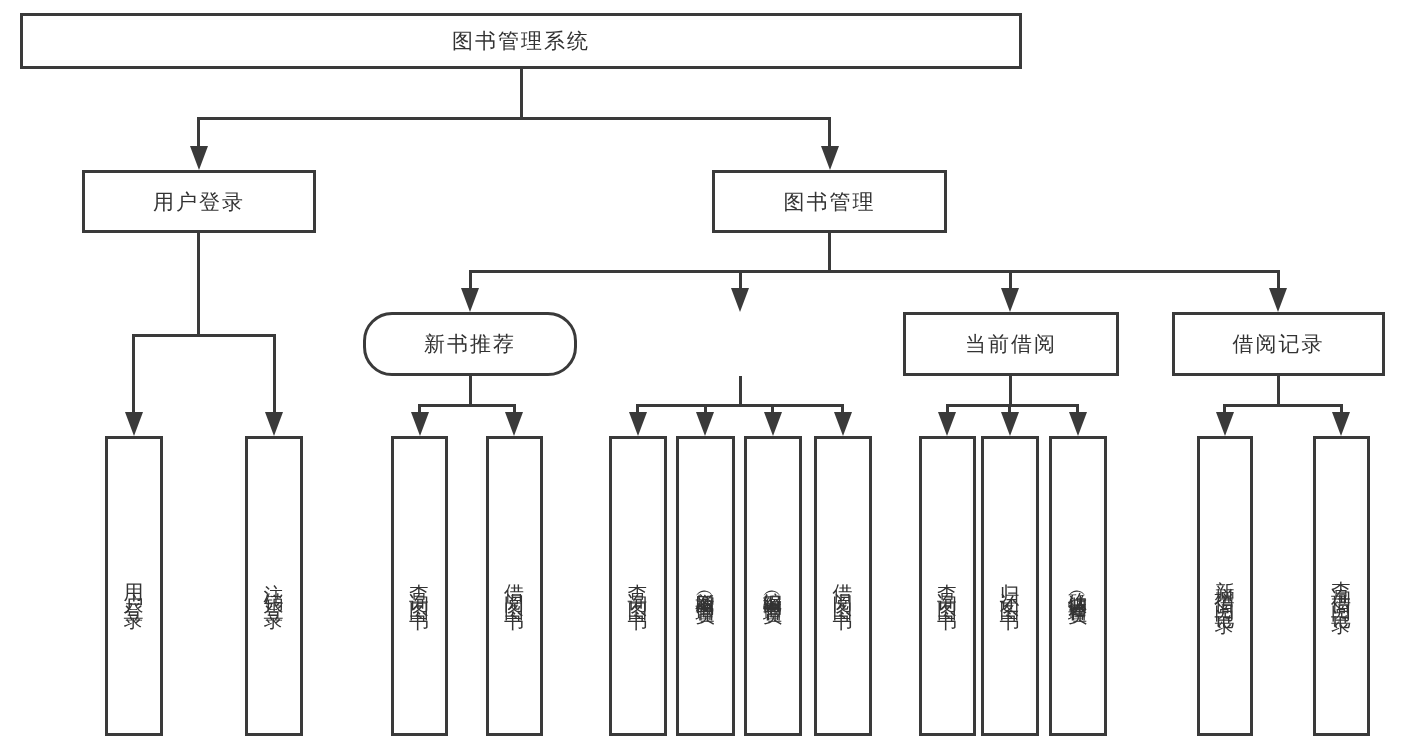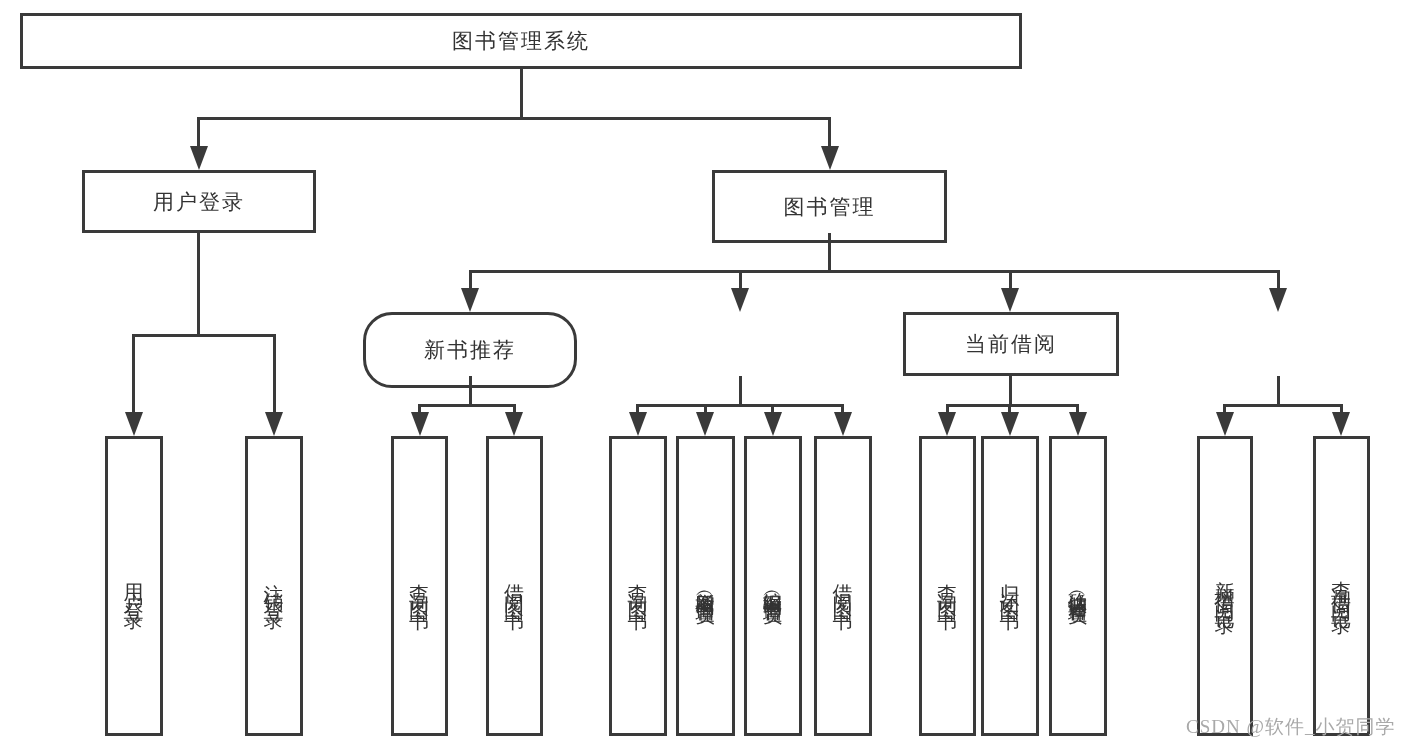--- a/index.html
+++ b/index.html
@@ -41,21 +41,21 @@
   <div class="seg" style="left:520px;top:69px;width:3px;height:50px;"></div>
   <div class="seg" style="left:198px;top:117px;width:633px;height:3px;"></div>
   <div class="seg" style="left:197px;top:117px;width:3px;height:33px;"></div>
   <div class="ah" style="left:190px;top:146px;"></div>
   <div class="seg" style="left:828px;top:117px;width:3px;height:33px;"></div>
   <div class="ah" style="left:821px;top:146px;"></div>
 
   <div class="box hbox" style="left:82px;top:170px;width:234px;height:63px;">
     <span>用户登录</span>
   </div>
-  <div class="box hbox" style="left:712px;top:170px;width:235px;height:73px;">
+  <div class="box hbox" style="left:712px;top:170px;width:235px;height:63px;">
     <span>图书管理</span>
   </div>
 
   <div class="seg" style="left:197px;top:233px;width:3px;height:104px;"></div>
   <div class="seg" style="left:132px;top:334px;width:144px;height:3px;"></div>
   <div class="seg" style="left:132px;top:334px;width:3px;height:82px;"></div>
   <div class="ah" style="left:125px;top:412px;"></div>
   <div class="seg" style="left:273px;top:334px;width:3px;height:82px;"></div>
   <div class="ah" style="left:265px;top:412px;"></div>
 
@@ -63,25 +63,28 @@
   <div class="seg" style="left:469px;top:270px;width:811px;height:3px;"></div>
   <div class="seg" style="left:469px;top:270px;width:3px;height:22px;"></div>
   <div class="ah" style="left:461px;top:288px;"></div>
   <div class="seg" style="left:739px;top:270px;width:3px;height:22px;"></div>
   <div class="ah" style="left:731px;top:288px;"></div>
   <div class="seg" style="left:1009px;top:270px;width:3px;height:22px;"></div>
   <div class="ah" style="left:1001px;top:288px;"></div>
   <div class="seg" style="left:1277px;top:270px;width:3px;height:22px;"></div>
   <div class="ah" style="left:1269px;top:288px;"></div>
 
-  <div class="box hbox" style="left:363px;top:312px;width:214px;height:76px;border-radius:29px;">
+  <div class="box hbox" style="left:363px;top:312px;width:214px;height:64px;border-radius:29px;">
     <span>新书推荐</span>
   </div>
   <div class="box hbox" style="left:903px;top:312px;width:216px;height:64px;">
     <span>当前借阅</span>
+  </div>
+  <div class="box hbox" style="left:1172px;top:312px;width:213px;height:64px;">
+    <span>借阅记录</span>
   </div>
 
   <div class="seg" style="left:469px;top:376px;width:3px;height:30px;"></div>
   <div class="seg" style="left:418px;top:404px;width:98px;height:3px;"></div>
   <div class="seg" style="left:418px;top:404px;width:3px;height:14px;"></div>
   <div class="ah" style="left:411px;top:412px;"></div>
   <div class="seg" style="left:513px;top:404px;width:3px;height:14px;"></div>
   <div class="ah" style="left:505px;top:412px;"></div>
 
   <div class="seg" style="left:739px;top:376px;width:3px;height:30px;"></div>
@@ -148,15 +151,14 @@
     <span>确认归还（管理员）</span>
   </div>
 
   <div class="box vbox mid" style="left:1197px;top:436px;width:56px;height:300px;">
     <span>新增借阅记录</span>
   </div>
   <div class="box vbox mid" style="left:1313px;top:436px;width:57px;height:300px;">
     <span>查询借阅记录</span>
   </div>
 
-  <div class="wm">CSDN @软件_小贺同学</div>
 
 </div>
 
 </body></html>

